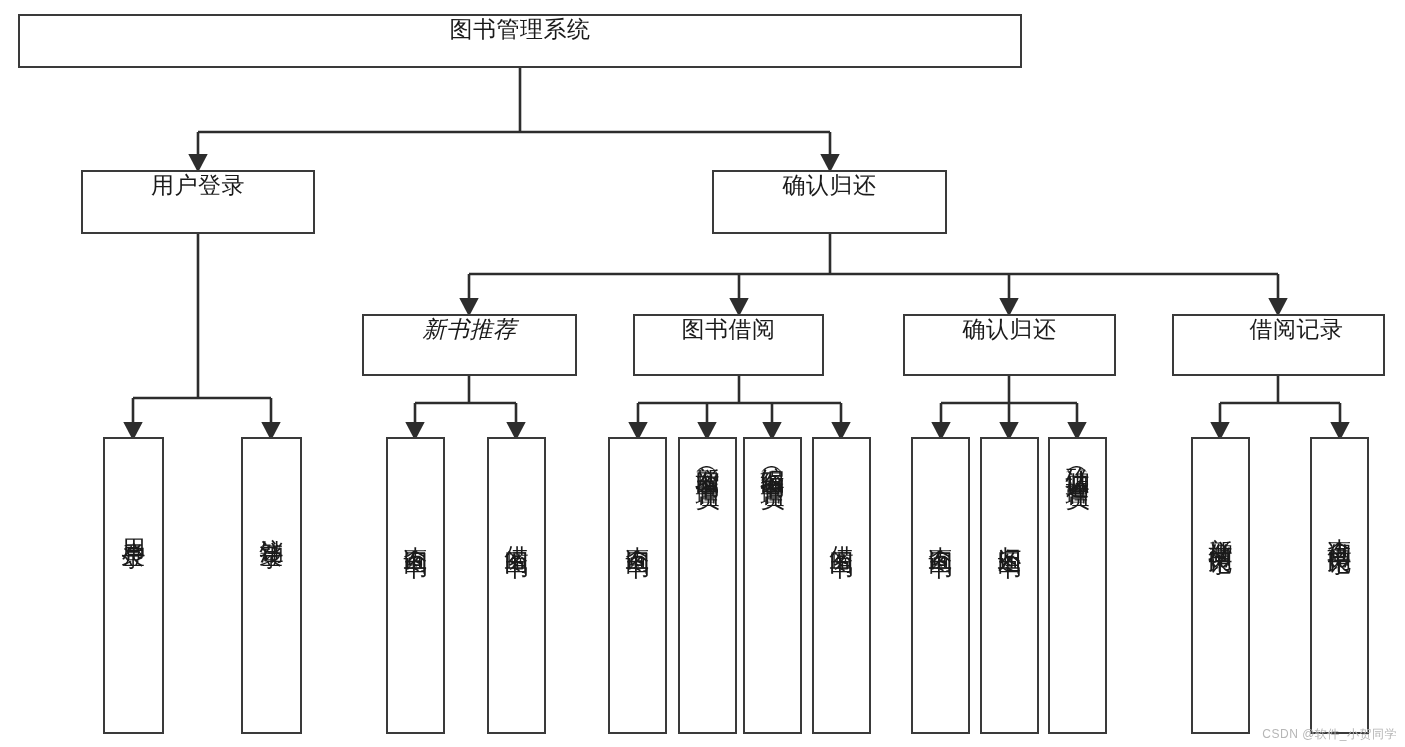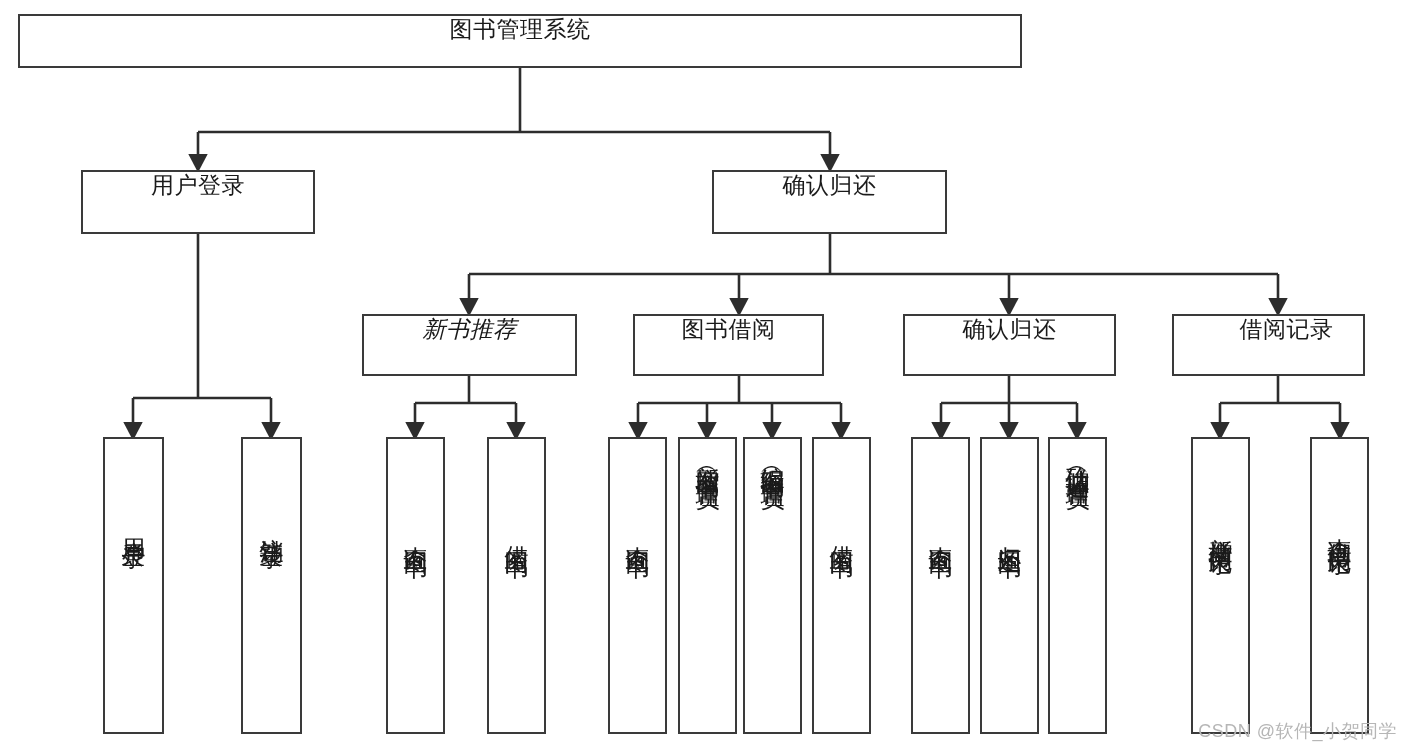--- a/index.html
+++ b/index.html
@@ -67,21 +67,21 @@
   .node.vertical.mid2 .node-label {
     margin-top: 86px;
   }
   .node.vertical.topalign .node-label {
     margin-top: 6px;
   }
   .watermark {
     position: absolute;
     right: 8px;
     bottom: 4px;
-    font-size: 18px;
+    font-size: 12px;
     color: #b6b6b6;
     letter-spacing: 0.5px;
     white-space: nowrap;
   }
 </style>
 </head>
 <body>
 
 <div id="diagram-root">
 
@@ -148,21 +148,21 @@
 
   <div class="node horizontal" style="left:362px; top:314px; width:215px; height:62px;font-style:italic;">
     <span class="node-label">新书推荐</span>
   </div>
   <div class="node horizontal" style="left:633px; top:314px; width:191px; height:62px;">
     <span class="node-label">图书借阅</span>
   </div>
   <div class="node horizontal" style="left:903px; top:314px; width:213px; height:62px;">
     <span class="node-label">确认归还</span>
   </div>
-  <div class="node horizontal" style="left:1172px; top:314px; width:193px; height:62px;padding-left:36px;">
+  <div class="node horizontal" style="left:1172px; top:314px; width:213px; height:62px;padding-left:36px;">
     <span class="node-label">借阅记录</span>
   </div>
 
   <div class="node vertical mid" style="left:103px; top:437px; width:61px; height:297px;">
     <span class="node-label">用户登录</span>
   </div>
   <div class="node vertical mid" style="left:241px; top:437px; width:61px; height:297px;">
     <span class="node-label">注销登录</span>
   </div>
 

